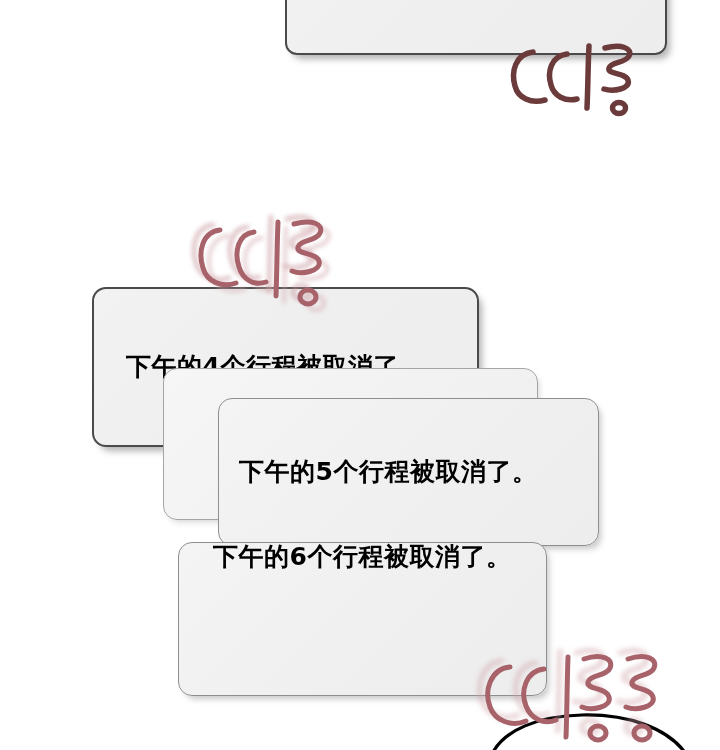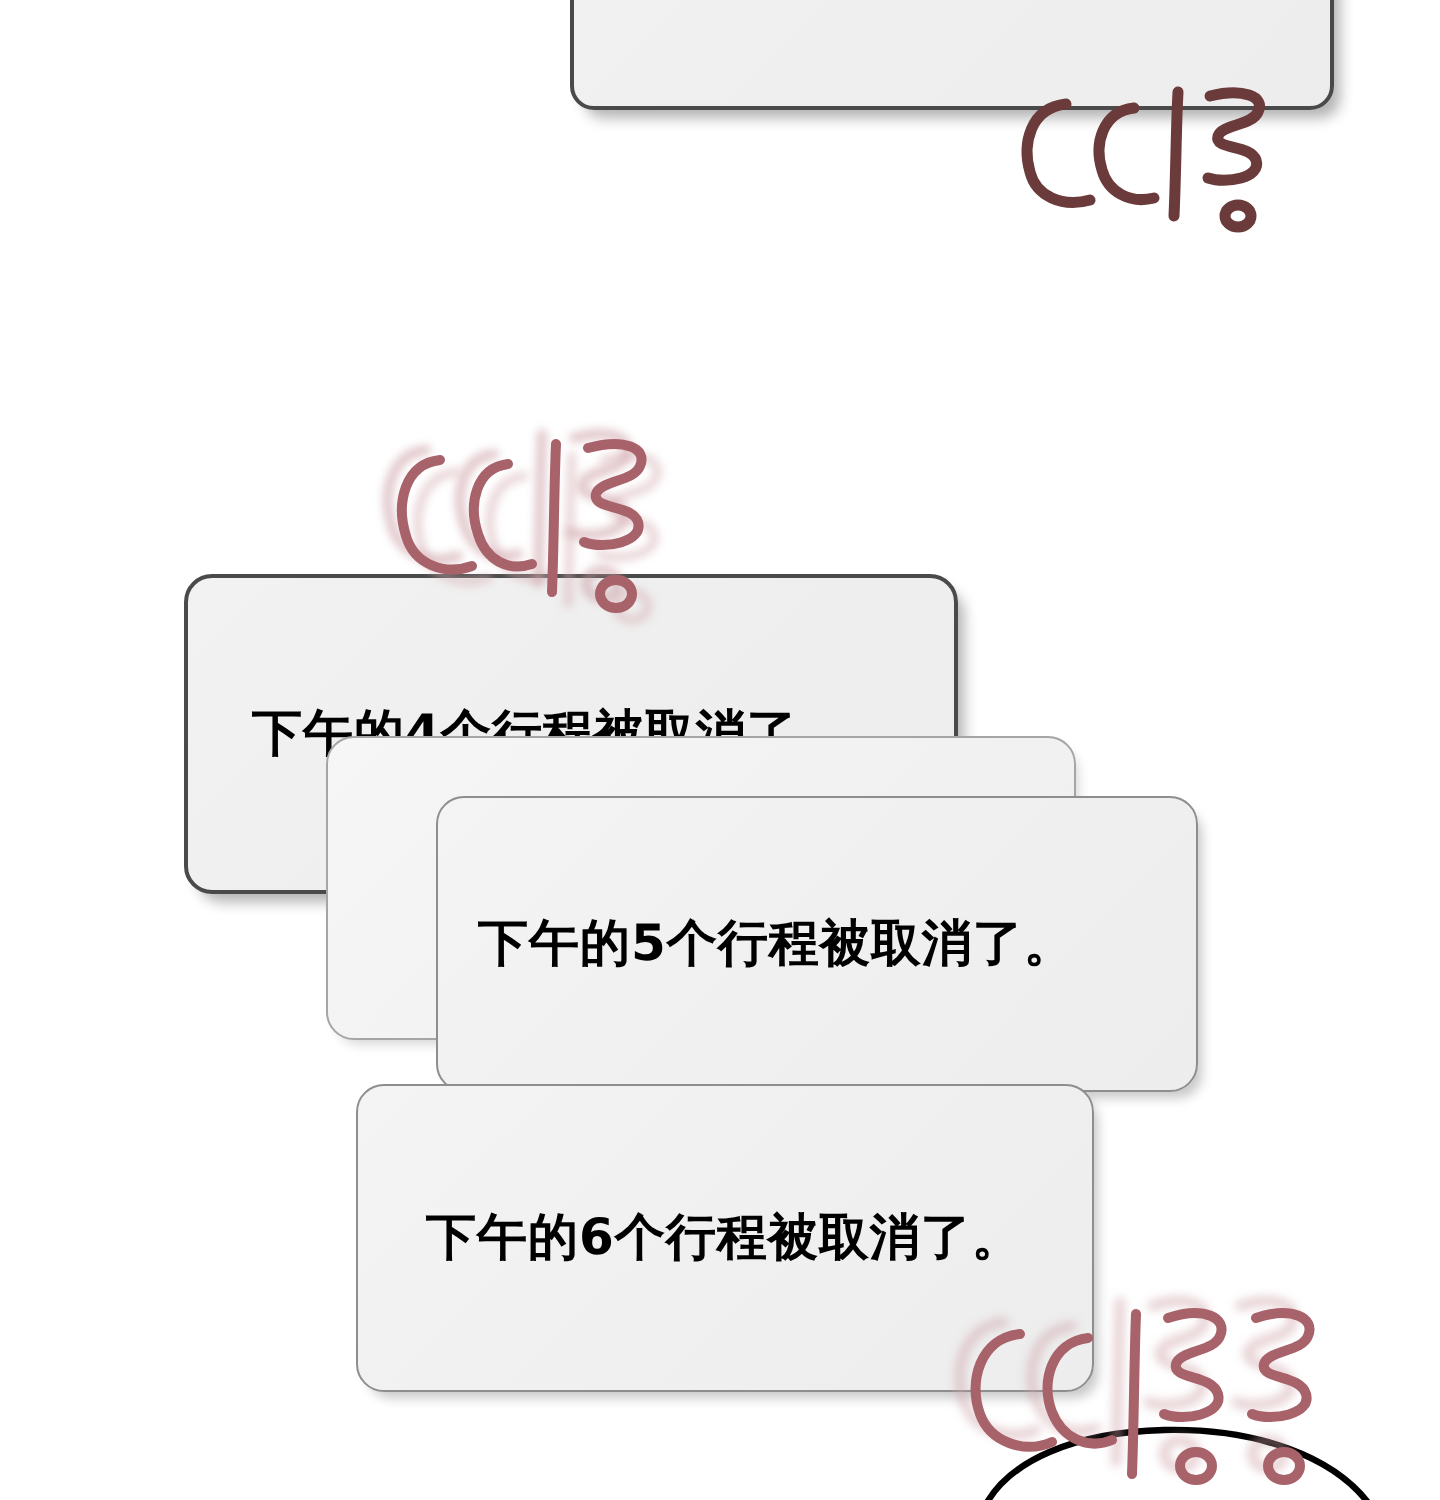--- a/index.html
+++ b/index.html
@@ -73,21 +73,21 @@
     padding-left: 34px;
   }
   #bubble-5 {
     left: 200px; top: 398px; width: 381px; height: 148px;
     padding-left: 20px;
     align-items: center;
   }
   #bubble-6 {
     left: 160px; top: 542px; width: 369px; height: 154px;
     padding-left: 34px;
-    align-items: center;
+    align-items: flex-start;
   }
 
   
   #bubble-top  { z-index: 5; }
   #bubble-4    { z-index: 6; }
   #bubble-mid  { z-index: 7; }
   #bubble-5    { z-index: 8; }
   #bubble-6    { z-index: 9; }
 
   

